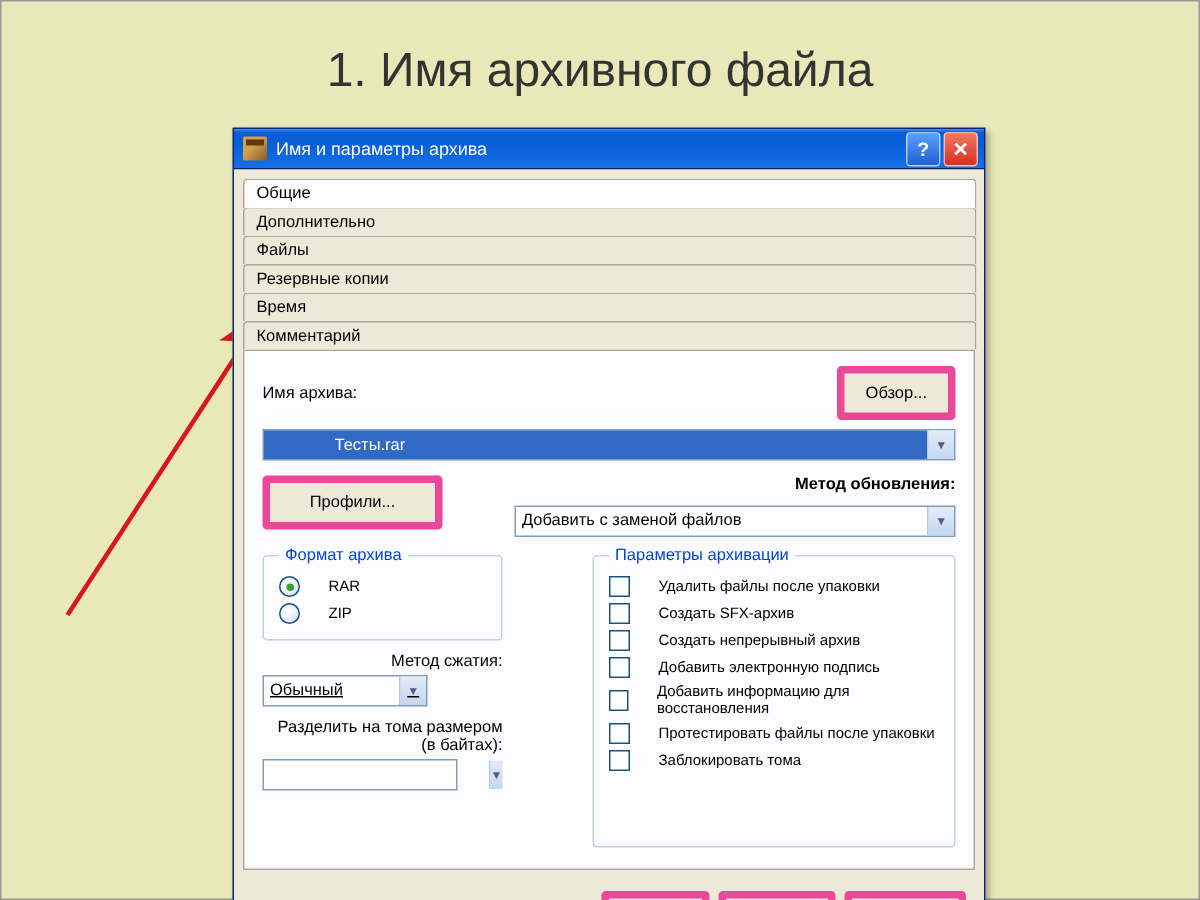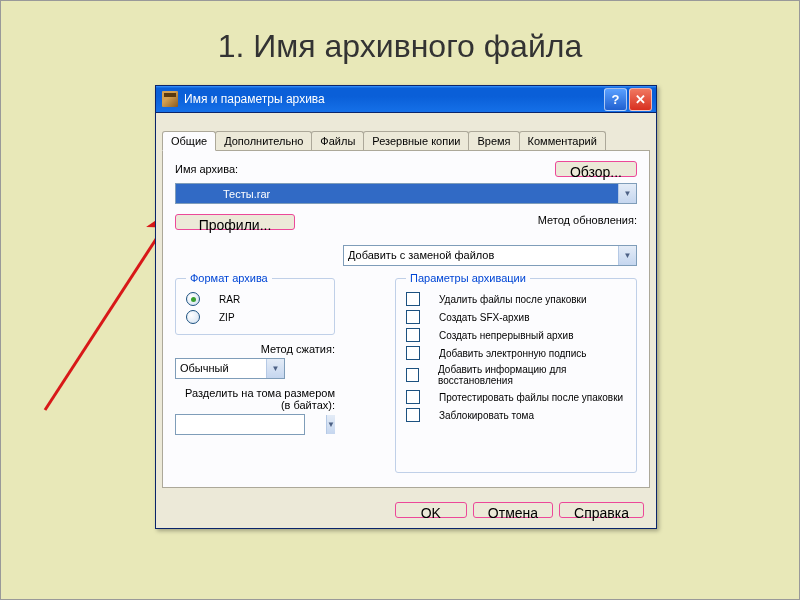--- a/index.html
+++ b/index.html
@@ -67,23 +67,24 @@
     justify-content: center;
     color: white;
     font-weight: bold;
     font-size: 13px;
     border: 1px solid rgba(255,255,255,0.6);
   }
   .help-btn { background: linear-gradient(to bottom, #5aa0ff, #2060d0); }
   .close-btn { background: linear-gradient(to bottom, #f07860, #d83020); }
   .tabbar {
     display: flex;
-    padding: 18px 6px 0 6px;
+    padding: 6px 6px 0 6px;
     background: #ece9d8;
     gap: 0;
+    flex-direction: column;
   }
   .tab {
     padding: 3px 8px;
     border: 1px solid #aca899;
     border-bottom: none;
     background: #ece9d8;
     border-top-left-radius: 3px;
     border-top-right-radius: 3px;
     position: relative;
     margin-right: -1px;
@@ -99,25 +100,25 @@
   .tabcontent {
     margin: 0 6px 6px 6px;
     border: 1px solid #aca899;
     background: #fcfcfe;
     padding: 10px 12px 6px 12px;
   }
   .row { display:flex; align-items:center; gap:8px; margin-bottom:6px;}
   .label { font-size: 11px; color: #000; text-align: right; }
   .browse-btn, .std-btn {
     background: #ece9d8;
-    border: 1px solid #ec4899;
+    border: 5px solid #ec4899;
     border-radius: 3px;
     padding: 2px 14px;
-    font-size: 14px;
-    height: 16px;
+    font-size: 11px;
+    height: 36px;
     box-sizing: border-box;
     cursor: default;
   }
   .combo {
     display: flex;
     border: 1px solid #7f9db9;
     background: white;
     height: 21px;
     box-sizing: border-box;
     align-items: center;
@@ -245,21 +246,21 @@
     <div class="combo" style="width:100%;">
       <input class="combo-input selected" value="Тесты.rar" style="">
       <div class="combo-arrow">▼</div>
     </div>
 
     <div class="row" style="margin-top:10px; align-items:flex-start;">
       <div style="width:160px;">
         <button class="std-btn" style="width:120px;">Профили...</button>
       </div>
       <div style="flex:1;">
-        <div class="label" style="margin-bottom:19px;">Метод обновления:</div>
+        <div class="label" style="margin-bottom:8px;font-weight:bold;">Метод обновления:</div>
         <div class="combo">
           <div class="combo-input" style="line-height:19px;">Добавить с заменой файлов</div>
           <div class="combo-arrow">▼</div>
         </div>
       </div>
     </div>
 
     <div class="columns">
       <div class="col-left">
         <fieldset>
@@ -268,21 +269,21 @@
             <span class="radio checked"></span>
             <span>RAR</span>
           </div>
           <div class="radio-row">
             <span class="radio"></span>
             <span>ZIP</span>
           </div>
         </fieldset>
 
         <div class="label" style="margin-bottom:3px;">Метод сжатия:</div>
-        <div class="combo" style="width:110px; margin-bottom:8px;">
+        <div class="combo" style="width:110px; margin-bottom:8px;text-decoration:underline;">
           <div class="combo-input" style="line-height:19px;">Обычный</div>
           <div class="combo-arrow">▼</div>
         </div>
 
         <div class="label" style="margin-bottom:3px;">Разделить на тома размером (в байтах):</div>
         <div class="combo" style="width:130px;">
           <input class="combo-input" value="" style="">
           <div class="combo-arrow">▼</div>
         </div>
       </div>

